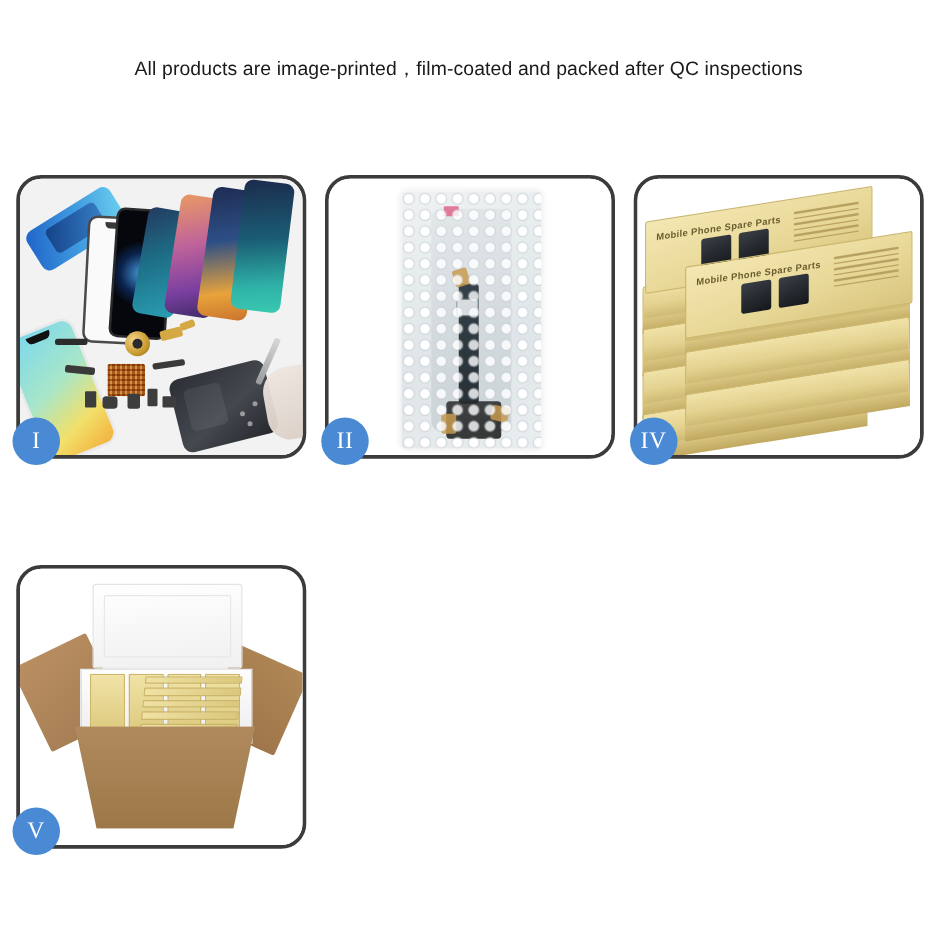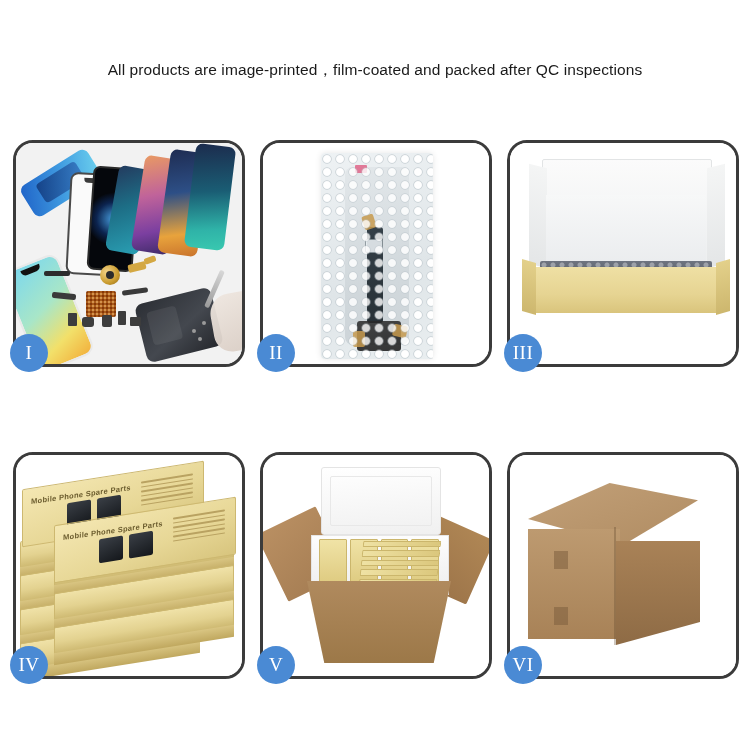--- a/index.html
+++ b/index.html
@@ -10,21 +10,21 @@
   }
   .page{width:750px;height:750px;position:relative;}
 
   
   .header{padding-top:34px;text-align:center;}
   .title{
     font-size:35px;font-weight:700;letter-spacing:1.2px;
     color:#111111;line-height:1;white-space:nowrap;
   }
   .subtitle{
-    margin-top:26px;font-size:15.5px;color:#1a1a1a;
+    margin-top:11px;font-size:15.5px;color:#1a1a1a;
     letter-spacing:.1px;white-space:nowrap;
   }
 
   
   .grid{
     position:absolute;left:13px;top:140px;
     width:727px;
     display:grid;grid-template-columns:repeat(3,232px);
     grid-template-rows:227px 227px;
     column-gap:15px;row-gap:85px;
@@ -382,29 +382,20 @@
           <div class="goldtab gt1"></div>
           <div class="goldtab gt2"></div>
           <div class="goldtab gt3"></div>
           <div class="pinklabel"></div>
           <div class="bubbleoverlay"></div>
         </div>
       </div>
       <div class="badge">II</div>
     </div>
 
-    <div class="panel">
-      <div class="panel-inner p3">
-        <div class="lid3"></div>
-        <div class="whiteback3"></div>
-        <div class="fill3"></div>
-        <div class="tray3"></div>
-      </div>
-      <div class="badge">III</div>
-    </div>
 
     <div class="panel">
       <div class="panel-inner p4">
         <div class="stack">
 
           <div class="kbox" style="left:0px;top:56px;">
               <div class="side"></div>
             </div>
           <div class="kbox" style="left:0px;top:90px;">
               <div class="side"></div>
@@ -476,26 +467,15 @@
             <i></i>
             <i></i>
             <i></i>
             <i></i>
         </div>
         <div class="cartonBody"></div>
       </div>
       <div class="badge">V</div>
     </div>
 
-    <div class="panel">
-      <div class="panel-inner p6">
-        <div class="boxTop"></div>
-        <div class="boxFront"></div>
-        <div class="boxSide"></div>
-        <div class="boxEdge"></div>
-        <div class="tape1"></div>
-        <div class="tape2"></div>
-      </div>
-      <div class="badge">VI</div>
-    </div>
 
   </div>
 </div>
 
 </body></html>

